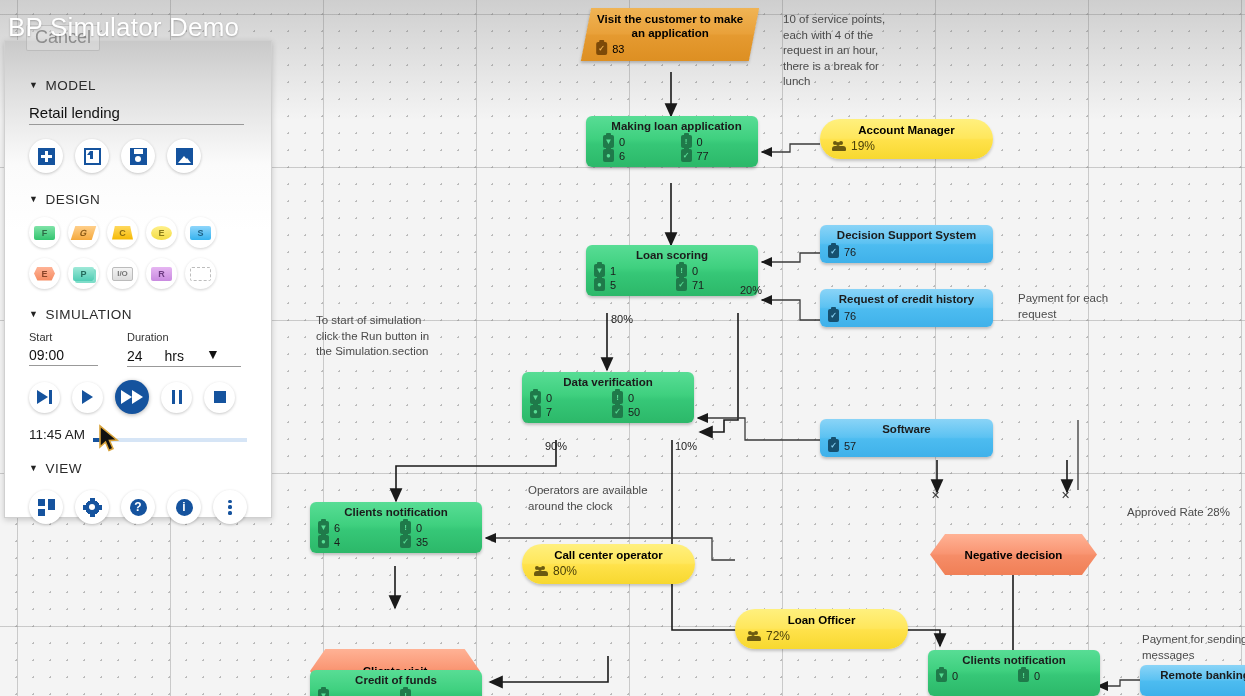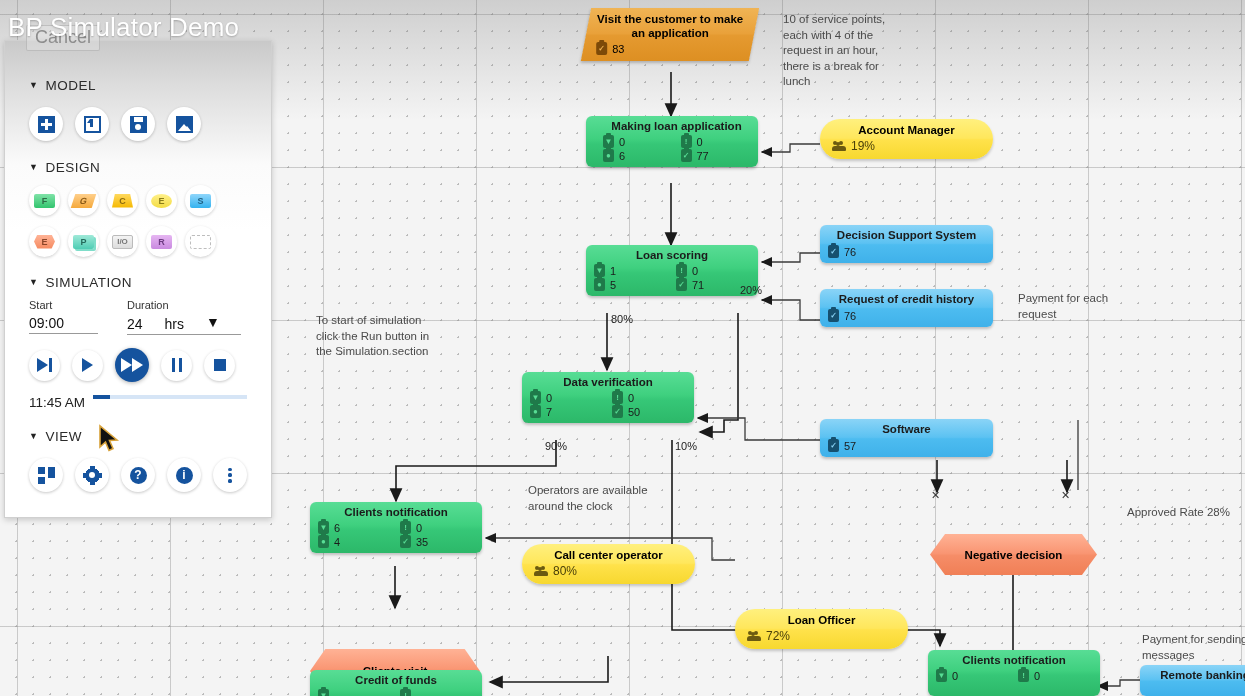--- a/index.html
+++ b/index.html
@@ -119,21 +119,21 @@
   #f-start { width:69px; }
   #f-start .val { width:69px; }
   #f-dur { margin-left:29px; }
   #f-dur .valrow { display:flex; align-items:flex-end; gap:22px; width:114px; border-bottom:1px solid #999; padding-bottom:2px; margin-top:4px; }
   #f-dur .valrow span { font-size:14px; color:#111; }
   .transrow { display:flex; gap:12px; margin-top:13px; align-items:center; }
   .tri { width:0;height:0;border-left:11px solid #15539e;border-top:7px solid transparent;border-bottom:7px solid transparent;}
   .tri.w { border-left-color:#fff; }
   .bar { width:3px;height:14px;background:#15539e; }
   .sq { width:12px;height:12px;background:#15539e; }
-  #progress-row { display:flex; align-items:flex-start; gap:8px; margin-top:13px; }
+  #progress-row { display:flex; align-items:flex-end; gap:8px; margin-top:13px; }
   #progress-time { font-size:13.5px; color:#222; }
   #progress-track { flex:1; height:4px; background:#d6e5f6; position:relative; }
   #progress-fill { position:absolute;left:0;top:0;height:100%;width:11%;background:#15539e; }
   #view-head { margin-top:19px; }
   .gicon { width:17px;height:17px;position:relative; }
   .gicon.grid::before,.gicon.grid::after{content:"";position:absolute;background:#15539e;}
   .gicon.grid::before{left:0;top:0;width:7px;height:7px;box-shadow:0 10px 0 #15539e;}
   .gicon.grid::after{left:10px;top:0;width:7px;height:11px;box-shadow:0 0 0 0,0 0 0 0;}
   .gicon.gear{border-radius:50%;background:
      radial-gradient(circle at 50% 50%, transparent 0 3.2px, #15539e 3.2px 7.5px, transparent 7.6px);}
@@ -518,20 +518,21 @@
 <div id="ghost-cancel">Cancel</div>
 <div id="app-title">BP Simulator Demo</div>
 
 <div id="panel">
 
   <div class="sect-head" id="model-head">
     <span class="caret">▼</span>
     <span>MODEL</span>
   </div>
 
+  <div id="model-name">Retail lending</div>
 
   <div class="btnrow">
     <div class="cbtn">
         <span class="gsq plus"></span>
       </div>
     <div class="cbtn">
         <span class="gsq open"></span>
       </div>
     <div class="cbtn">
         <span class="gsq save"></span>

